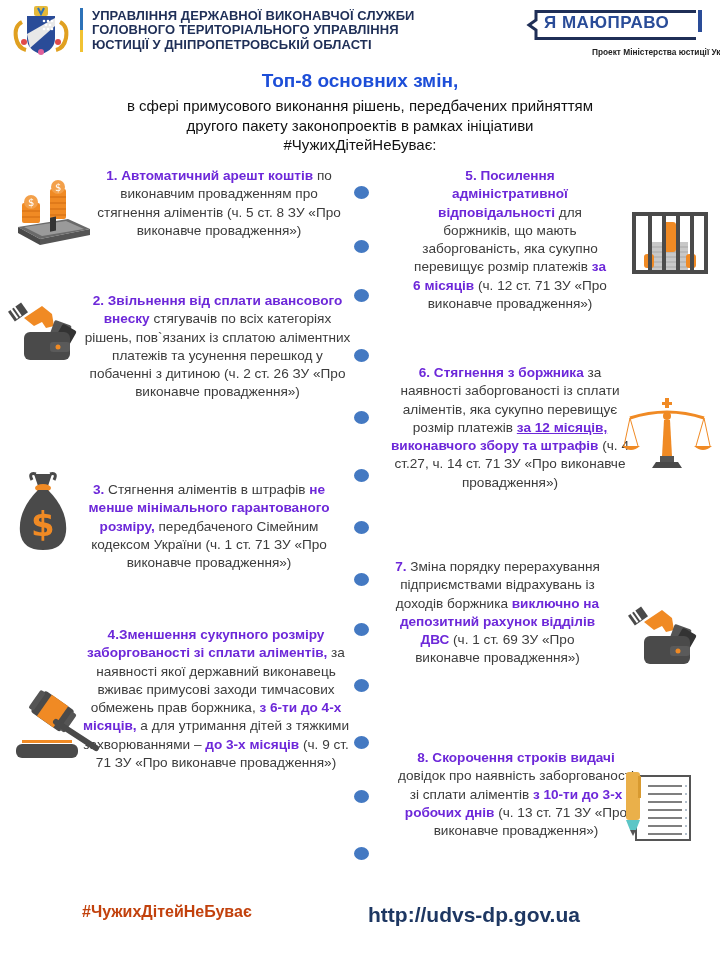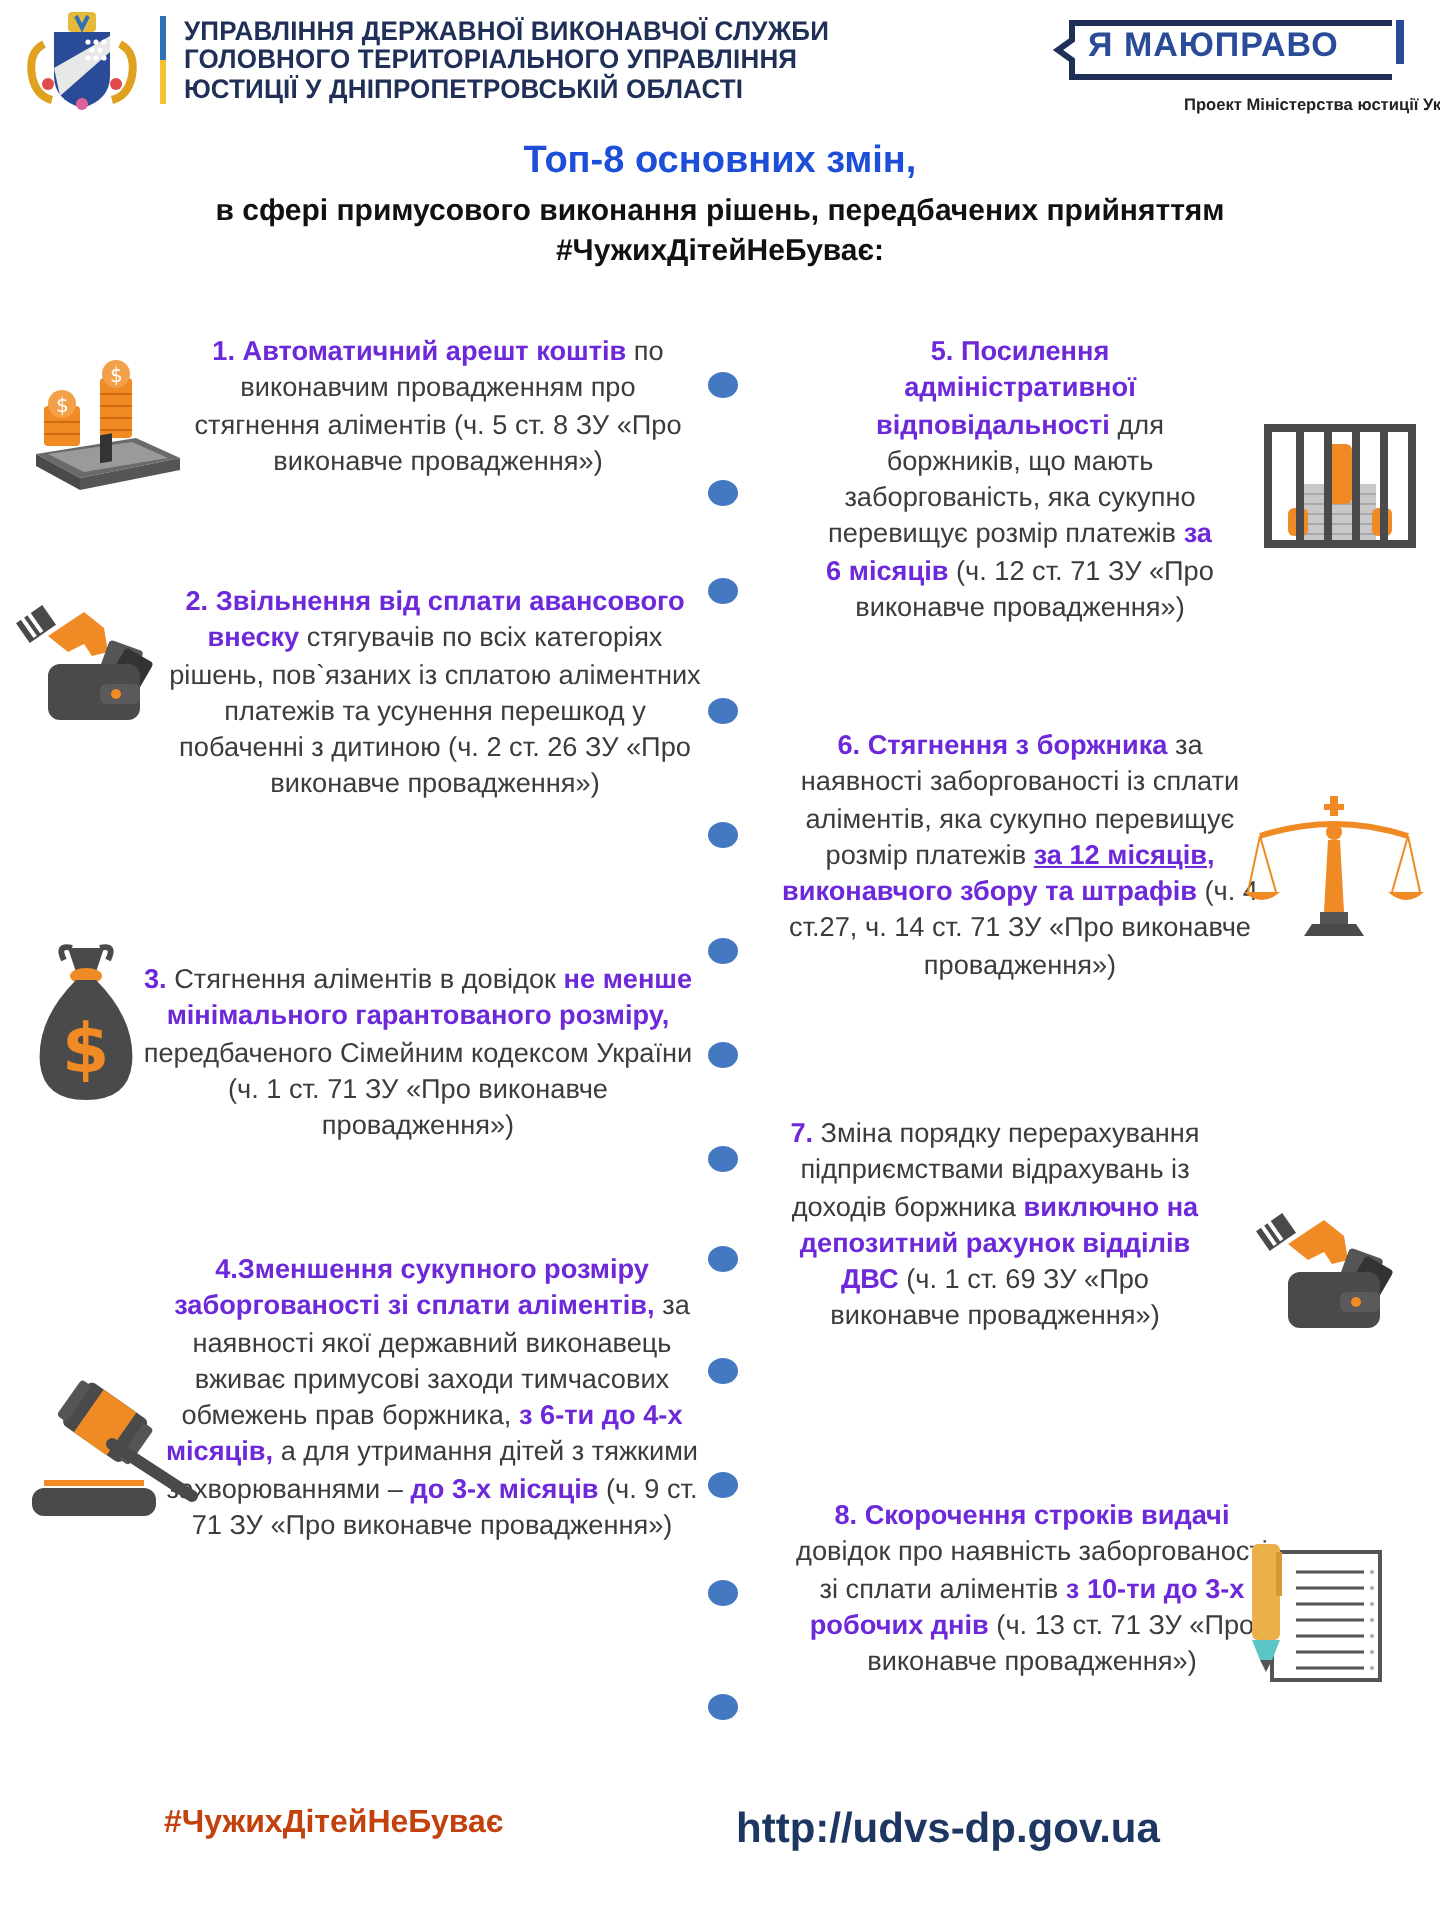--- a/index.html
+++ b/index.html
@@ -16,21 +16,21 @@
 
   .brand { position: absolute; left: 526px; top: 10px; width: 180px; height: 30px; }
   .brand-box { position: absolute; left: 10px; top: 0; width: 160px; height: 30px; border: 3px solid #1f2f57; border-left: none; border-right: none; }
   .brand-text { position: absolute; left: 18px; top: 3px; font-family: "Liberation Sans", sans-serif; font-weight: bold; font-size: 17px; color: #2a4c98; letter-spacing: 0.5px; white-space: nowrap; }
   .brand-excl { position: absolute; left: 172px; top: 0; width: 4px; height: 30px; }
   .brand-excl .bar { width: 4px; height: 22px; background: #2a4c98; }
   .brand-caption { position: absolute; left: 548px; top: 47px; font-family: "Liberation Sans", sans-serif; font-weight: bold; font-size: 8.3px; color: #222; white-space: nowrap; margin-left: 44px; }
 
   
   .main-title { position: absolute; left: 0; top: 70px; width: 720px; text-align: center; font-family: "Liberation Sans", sans-serif; font-weight: bold; font-size: 19px; color: #1d4ed8; }
-  .sub-title { position: absolute; left: 0; top: 96px; width: 720px; text-align: center; font-family: "Liberation Sans", sans-serif; font-weight: bold; font-size: 15px; line-height: 19.5px; color: #111; }
+  .sub-title { position: absolute; left: 0; top: 96px; width: 720px; text-align: center; font-family: "Liberation Sans", sans-serif; font-weight: normal; font-size: 15px; line-height: 19.5px; color: #111; }
 
   
   .item { position: absolute; text-align: center; font-family: "Liberation Sans", sans-serif; font-size: 13.6px; line-height: 18.3px; color: #3c3c3c; }
   .item .hl { color: #6d28d9; font-weight: bold; }
   .item .u { text-decoration: underline; text-align: center; }
 
   .dot { position: absolute; left: 354px; width: 15px; height: 13px; border-radius: 50%; background: #4479c2; }
 
   .icon { position: absolute; }
 
@@ -80,26 +80,27 @@
   <div class="brand-text">Я МАЮПРАВО</div>
   <div class="brand-excl">
       <div class="bar"></div>
     </div>
 </div>
 <div class="brand-caption">Проект Міністерства юстиції України</div>
 
 <div class="main-title">Топ-8 основних змін,</div>
 <div class="sub-title">
   <div>в сфері примусового виконання рішень, передбачених прийняттям</div>
+  <div>другого пакету законопроектів в рамках ініціативи</div>
   <div>#ЧужихДітейНеБуває:</div>
 </div>
 
 <div class="item" style="left:88px; top:167px; width:262px;"><span class="hl">1. Автоматичний арешт коштів</span><span> по виконавчим провадженням про стягнення аліментів (ч. 5 ст. 8 ЗУ «Про виконавче провадження»)</span></div>
 <div class="item" style="left:80px; top:292px; width:275px;"><span class="hl">2. Звільнення від сплати авансового внеску</span><span> стягувачів по всіх категоріях рішень, пов`язаних із сплатою аліментних платежів та усунення перешкод у побаченні з дитиною (ч. 2 ст. 26 ЗУ «Про виконавче провадження»)</span></div>
-<div class="item" style="left:70px; top:481px; width:278px;"><span class="hl">3.</span><span> Стягнення аліментів в довідок </span><span class="hl">не менше мінімального гарантованого розміру,</span><span> передбаченого Сімейним кодексом України (ч. 1 ст. 71 ЗУ «Про виконавче провадження»)</span></div>
+<div class="item" style="left:70px; top:481px; width:278px;"><span class="hl">3.</span><span> Стягнення аліментів в штрафів </span><span class="hl">не менше мінімального гарантованого розміру,</span><span> передбаченого Сімейним кодексом України (ч. 1 ст. 71 ЗУ «Про виконавче провадження»)</span></div>
 <div class="item" style="left:82px; top:626px; width:268px;"><span class="hl">4.Зменшення сукупного розміру заборгованості зі сплати аліментів,</span><span> за наявності якої державний виконавець вживає примусові заходи тимчасових обмежень прав боржника, </span><span class="hl">з 6-ти до 4-х місяців,</span><span> а для утримання дітей з тяжкими захворюваннями – </span><span class="hl">до 3-х місяців</span><span> (ч. 9 ст. 71 ЗУ «Про виконавче провадження»)</span></div>
 <div class="item" style="left:410px; top:167px; width:200px;"><span class="hl">5. Посилення адміністративної відповідальності</span><span> для боржників, що мають заборгованість, яка сукупно перевищує розмір платежів </span><span class="hl">за 6 місяців</span><span> (ч. 12 ст. 71 ЗУ «Про виконавче провадження»)</span></div>
 <div class="item" style="left:390px; top:364px; width:240px;"><span class="hl">6. Стягнення з боржника</span><span> за наявності заборгованості із сплати аліментів, яка сукупно перевищує розмір платежів </span><span class="hl u">за 12 місяців,</span><span> </span><span class="hl">виконавчого збору та штрафів</span><span> (ч. 4 ст.27, ч. 14 ст. 71 ЗУ «Про виконавче провадження»)</span></div>
 <div class="item" style="left:390px; top:558px; width:215px;"><span class="hl">7.</span><span> Зміна порядку перерахування підприємствами відрахувань із доходів боржника </span><span class="hl">виключно на депозитний рахунок відділів ДВС</span><span> (ч. 1 ст. 69 ЗУ «Про виконавче провадження»)</span></div>
 <div class="item" style="left:382px; top:749px; width:236px;margin-left:16px;"><span class="hl">8. Скорочення строків видачі</span><span> довідок про наявність заборгованості зі сплати аліментів </span><span class="hl">з 10-ти до 3-х робочих днів</span><span> (ч. 13 ст. 71 ЗУ «Про виконавче провадження»)</span></div>
 
 <div id="dots">
     <div class="dot" style="top: 186px;"></div>
     <div class="dot" style="top: 240px;"></div>
     <div class="dot" style="top: 289px;"></div>

